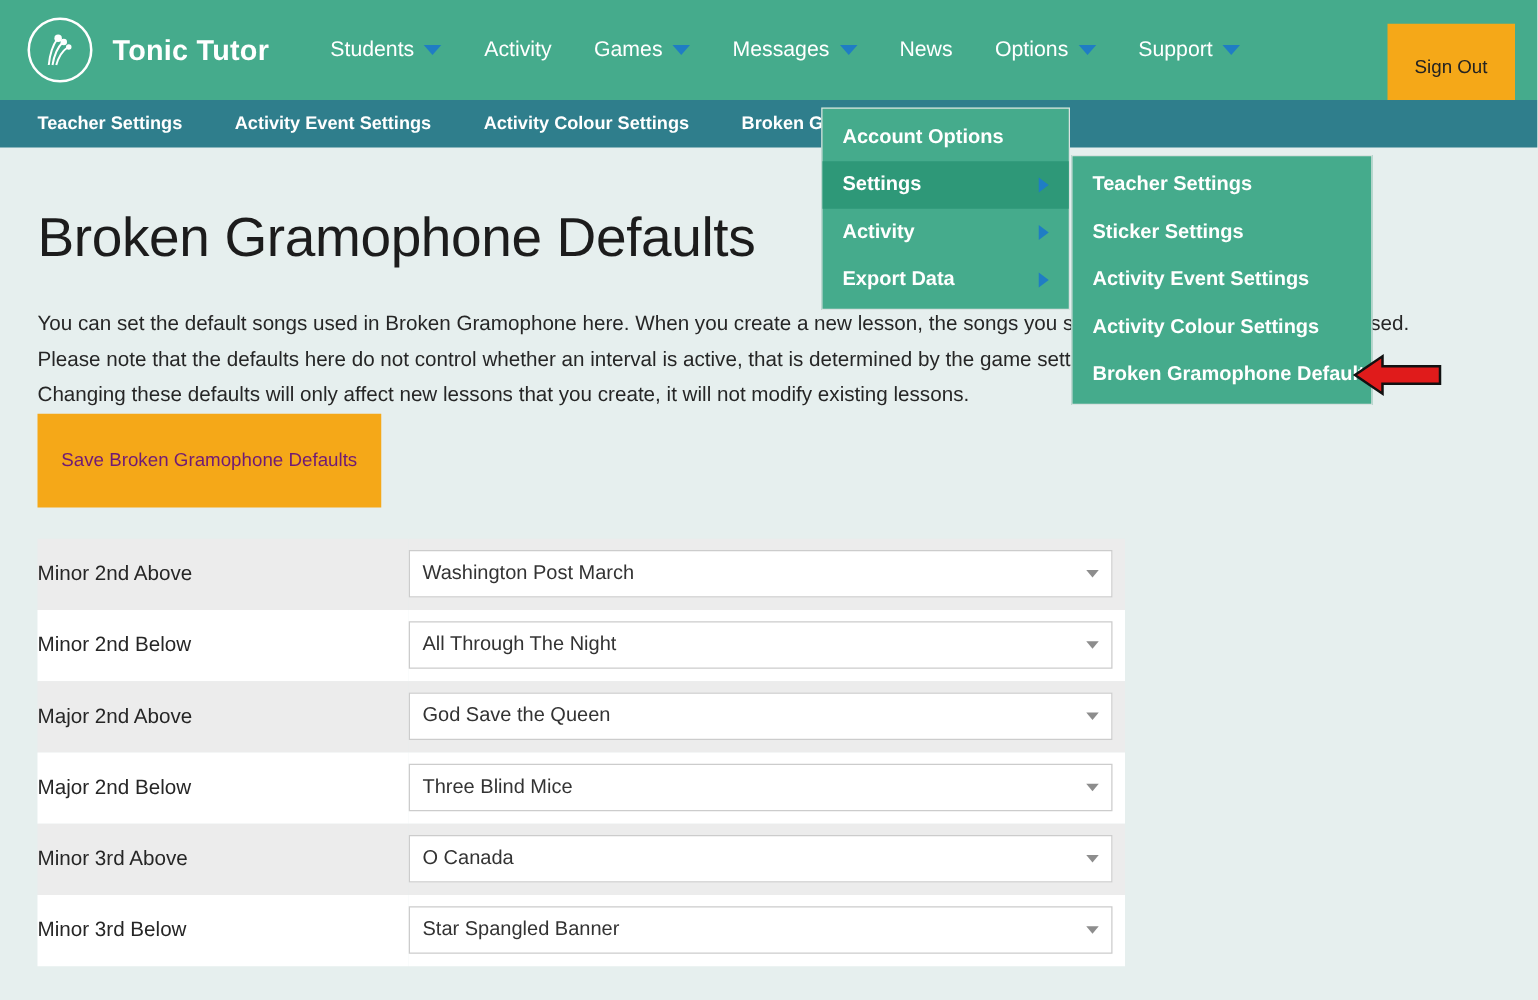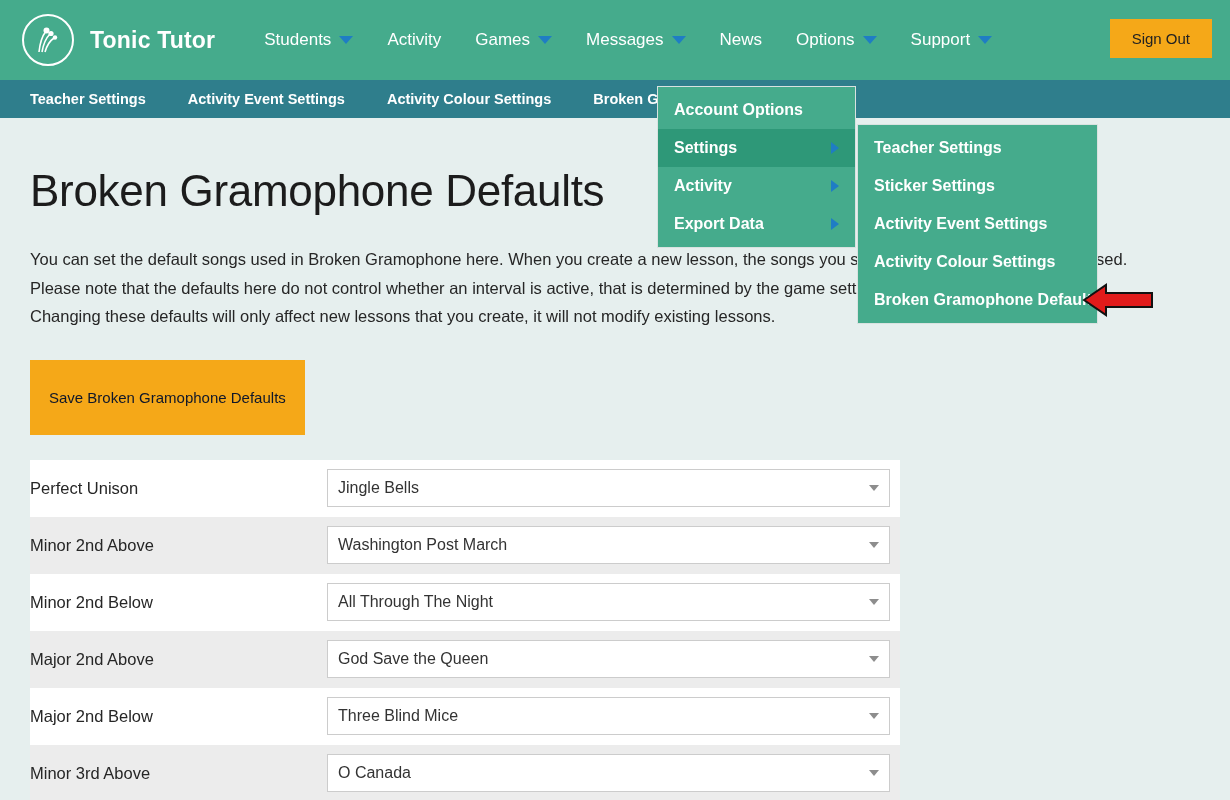--- a/index.html
+++ b/index.html
@@ -62,21 +62,21 @@
     border-top: 8px solid #1f7dc4;
     display: inline-block;
   }
   .signout-btn {
     position: absolute;
     right: 18px; top: 19px;
     background: #f5a818;
     color: #222222;
     border: none;
     font-size: 15px;
-    padding: 11px 22px;
+    padding: 26px 22px;
     cursor: pointer;
     font-family: "Liberation Sans", sans-serif;
     white-space: nowrap;
   }
 
   
   .subbar {
     height: 38px;
     background: #2f7e8c;
     display: flex;
@@ -159,23 +159,22 @@
     letter-spacing: -0.3px;
   }
   .intro {
     font-size: 16.5px;
     line-height: 28.5px;
     color: #262626;
     margin: 29px 0 0 0;
     max-width: 1120px;
   }
   .save-btn {
-    margin-top: 29px;
     background: #f5a818;
-    color: #0f172a;
+    color: #701a75;
     border: none;
     font-size: 15px;
     padding: 29px 19px;
     cursor: pointer;
     font-family: "Liberation Sans", sans-serif;
   }
 
   
   .settings-table {
     margin-top: 25px;
@@ -307,29 +306,20 @@
   </svg>
 </div>
 
 <div class="content">
   <h1 class="page-title">Broken Gramophone Defaults</h1>
   <p class="intro">You can set the default songs used in Broken Gramophone here. When you create a new lesson, the songs you set here for each interval will be used. Please note that the defaults here do not control whether an interval is active, that is determined by the game settings set in each lesson preset. Changing these defaults will only affect new lessons that you create, it will not modify existing lessons.</p>
   <button class="save-btn">Save Broken Gramophone Defaults</button>
 
   <table class="settings-table">
     <tbody>
-      <tr class="odd">
-        <td class="td-label">Perfect Unison</td>
-        <td class="td-field">
-          <div class="select-box">
-            <span>Jingle Bells</span>
-            <span class="select-caret"></span>
-          </div>
-        </td>
-      </tr>
       <tr class="even">
         <td class="td-label">Minor 2nd Above</td>
         <td class="td-field">
           <div class="select-box">
             <span>Washington Post March</span>
             <span class="select-caret"></span>
           </div>
         </td>
       </tr>
       <tr class="odd">

